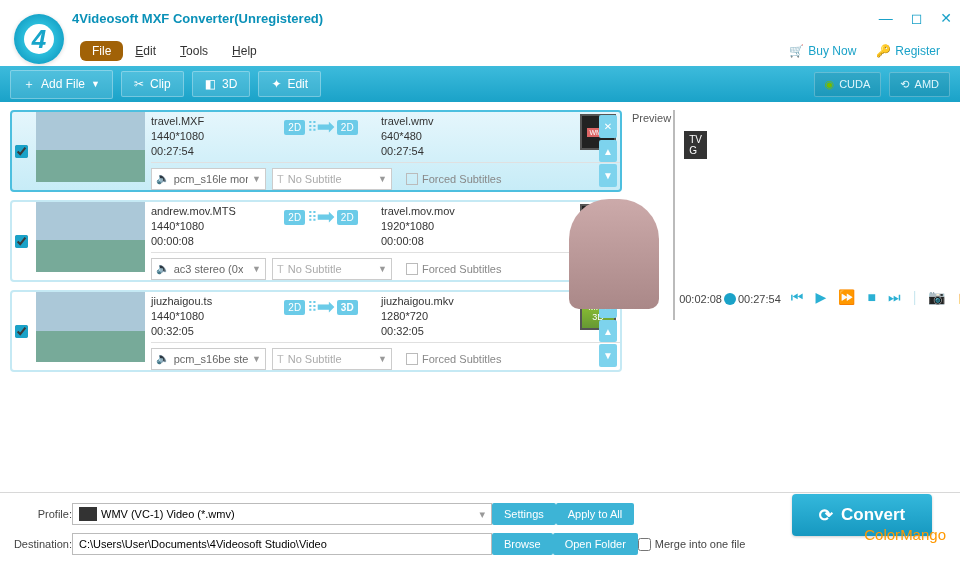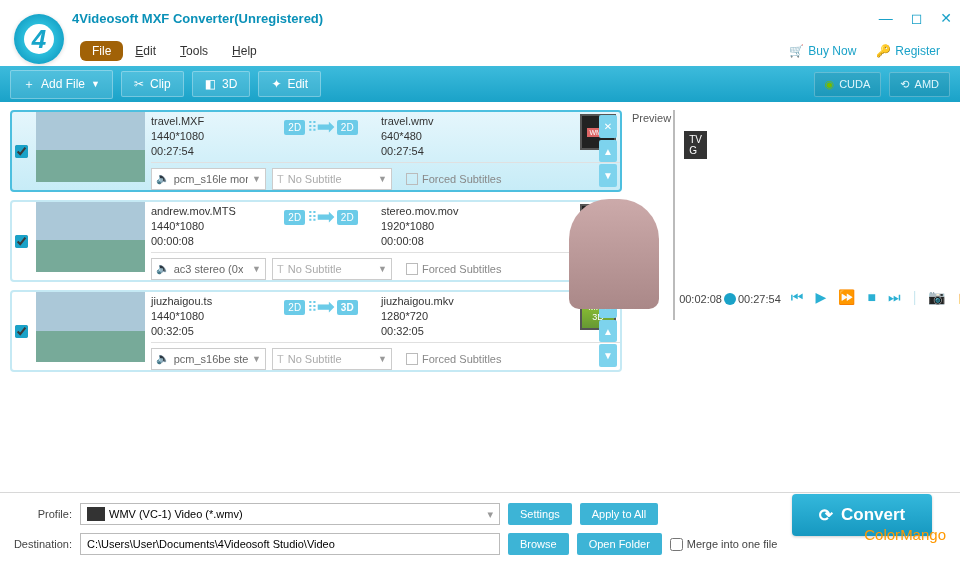--- a/index.html
+++ b/index.html
@@ -49,21 +49,21 @@
 .prevlabel{font-size:11px;color:#555;padding:2px 2px 4px}
 .prevframe{border:1px solid #bbb;background:#000;height:210px;display:flex;align-items:center;justify-content:flex-end;color:#888;font-size:11px}
 .timerow{display:flex;align-items:center;gap:8px;padding:10px 4px 6px;font-size:11px;color:#444}
 .slider{flex:1;height:4px;background:#d0d0d0;position:relative;border-radius:2px}
 .slider .fill{position:absolute;left:0;top:0;bottom:0;width:8%;background:#1aa2c8;border-radius:2px}
 .slider .knob{position:absolute;left:8%;top:-4px;width:12px;height:12px;border-radius:50%;background:#1aa2c8;transform:translateX(-50%)}
 .pctrls{display:flex;align-items:center;gap:12px;padding:4px 6px;color:#2ab0d4;font-size:14px}
 .pctrls .sep{color:#cce8f0}
 .volslider{width:60px;height:3px;background:#2ab0d4;margin-left:4px}
 .bottom{border-top:1px solid #d8d8d8;padding:10px 12px 0;height:90px}
-.brow{display:flex;align-items:center;gap:8px;margin-bottom:8px}
+.brow{display:flex;align-items:center;margin-bottom:8px}
 .blabel{width:60px;text-align:right;font-size:11px;color:#444}
 .binput{border:1px solid #bbb;height:22px;padding:0 6px;font-size:11px;display:flex;align-items:center;background:#fff}
 .profsel{width:420px}
 .destsel{width:420px}
 .bluebtn{background:#3db4d6;color:#fff;border:none;padding:4px 12px;height:22px;font-size:11px;cursor:pointer;border-radius:2px}
 .mergecb{display:flex;align-items:flex-start;gap:4px;font-size:11px;color:#444}
 .convertbtn{position:absolute;right:28px;bottom:30px;background:linear-gradient(#34b8dc,#1698c0);color:#fff;border:none;width:140px;height:42px;font-size:17px;font-weight:600;border-radius:4px;display:flex;align-items:center;justify-content:center;gap:8px;cursor:pointer;box-shadow:0 1px 3px rgba(0,0,0,.2)}
 .watermark{position:absolute;right:14px;bottom:22px;font-size:15px;font-family:Georgia,serif}
 .watermark .c1{color:#ff9800}.watermark .c2{color:#bbb}
 .fmticon.wmv{background:#222;position:relative}
@@ -198,21 +198,21 @@
               <div>1440*1080</div>
               <div>00:00:08</div>
         </div>
         <div class="arrowzone">
           <span class="badge2d">2D</span>
               <span class="dots">⠿</span>
               <span class="bigarrow">➡</span>
               <span class="badge2d">2D</span>
         </div>
         <div class="dstinfo">
-          <div class="fn">stereo.mov.mov</div>
+          <div class="fn">travel.mov.mov</div>
               <div>1920*1080</div>
               <div>00:00:08</div>
         </div>
         <div class="fmticon mov"></div>
       </div>
       <div class="row2">
         <div class="drp audio">
               <span>🔈</span>
               <span style="overflow:hidden;white-space:nowrap">ac3 stereo (0x</span>
               <span class="caret">▼</span>

